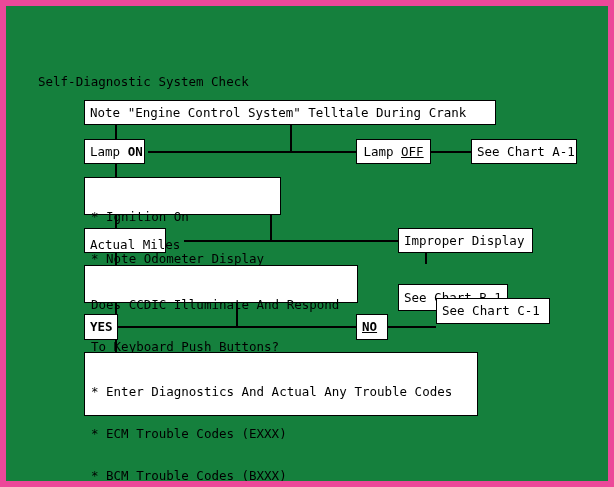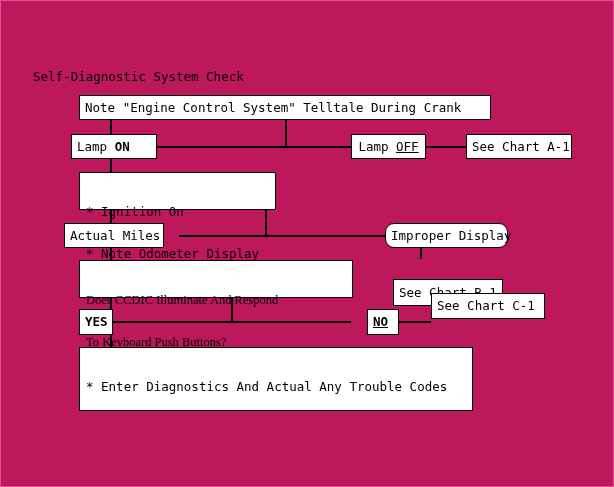--- a/index.html
+++ b/index.html
@@ -4,22 +4,22 @@
 <style>
   html, body {
     margin: 0;
     padding: 0;
     background: #ffffff;
   }
   #canvas {
     position: relative;
     width: 614px;
     height: 487px;
-    background: #be185d;
-    border: 1px solid #ec4899;
+    background: #15803d;
+    border: 6px solid #ec4899;
     box-sizing: border-box;
     overflow: hidden;
     font-family: "DejaVu Sans Mono", "Liberation Mono", monospace;
   }
   .title {
     position: absolute;
     left: 32px;
     top: 68px;
     font-size: 12.5px;
     letter-spacing: 0px;
@@ -63,21 +63,21 @@
   <div class="title">Self-Diagnostic System Check</div>
 
   <div class="box" style="left:78px; top:94px; width:412px; height:25px;">
     <span class="line">Note "Engine Control System" Telltale During Crank</span>
   </div>
 
   <div class="conn v" style="left:109px; top:119px; height:14px;"></div>
 
   <div class="conn v" style="left:284px; top:119px; height:27px;"></div>
 
-  <div class="box" style="left:70px; top:133px; width:86px; height:25px;">
+  <div class="box" style="left:78px; top:133px; width:61px; height:25px;">
     <span class="line"><span>Lamp </span><span class="b">ON</span></span>
   </div>
 
   <div class="conn h" style="left:142px; top:145px; width:208px;"></div>
 
   <div class="box" style="left:350px; top:133px; width:75px; height:25px;justify-content:center;">
     <span class="line"><span>Lamp </span><span class="u">OFF</span></span>
   </div>
 
   <div class="conn h" style="left:425px; top:145px; width:40px;"></div>
@@ -90,63 +90,65 @@
 
   <div class="box multi" style="left:78px; top:171px; width:197px; height:38px;">
     <div class="line">* Ignition On</div>
     <div class="line">* Note Odometer Display</div>
   </div>
 
   <div class="conn v" style="left:109px; top:209px; height:13px;"></div>
 
   <div class="conn v" style="left:264px; top:209px; height:25px;"></div>
 
-  <div class="box" style="left:63px; top:222px; width:100px; height:25px;">
+  <div class="box" style="left:78px; top:222px; width:82px; height:25px;align-items:flex-end;">
     <span class="line">Actual Miles</span>
   </div>
 
   <div class="conn h" style="left:178px; top:234px; width:214px;"></div>
 
-  <div class="box" style="left:384px; top:222px; width:123px; height:25px;border-radius:9px;">
+  <div class="box" style="left:392px; top:222px; width:135px; height:25px;">
     <span class="line">Improper Display</span>
   </div>
 
   <div class="conn v" style="left:419px; top:247px; height:11px;"></div>
 
   <div class="box" style="left:392px; top:258px; width:110px; height:27px;margin-top:20px;">
     <span class="line">See Chart B-1</span>
   </div>
 
   <div class="conn v" style="left:109px; top:247px; height:12px;"></div>
 
-  <div class="box multi" style="left:78px; top:259px; width:274px; height:38px;font-family:Liberation Serif, serif;">
+  <div class="box multi" style="left:78px; top:259px; width:274px; height:38px;">
     <div class="line">Does CCDIC Illuminate And Respond</div>
     <div class="line">To Keyboard Push Buttons?</div>
   </div>
 
   <div class="conn v" style="left:109px; top:297px; height:11px;"></div>
 
   <div class="conn v" style="left:230px; top:297px; height:24px;"></div>
 
   <div class="box" style="left:78px; top:308px; width:34px; height:26px;">
     <span class="line b">YES</span>
   </div>
 
   <div class="conn h" style="left:112px; top:320px; width:238px;"></div>
 
-  <div class="box" style="left:366px; top:308px; width:32px; height:26px;">
+  <div class="box" style="left:350px; top:308px; width:32px; height:26px;">
     <span class="line b u">NO</span>
   </div>
 
   <div class="conn h" style="left:382px; top:320px; width:48px;"></div>
 
   <div class="box" style="left:430px; top:292px; width:114px; height:26px;">
     <span class="line">See Chart C-1</span>
   </div>
 
   <div class="conn v" style="left:109px; top:334px; height:12px;"></div>
 
   <div class="box multi" style="left:78px; top:346px; width:394px; height:64px;">
     <div class="line">* Enter Diagnostics And Actual Any Trouble Codes</div>
+    <div class="line">* ECM Trouble Codes (EXXX)</div>
+    <div class="line">* BCM Trouble Codes (BXXX)</div>
     
   </div>
 
 </div>
 
 </body></html>

